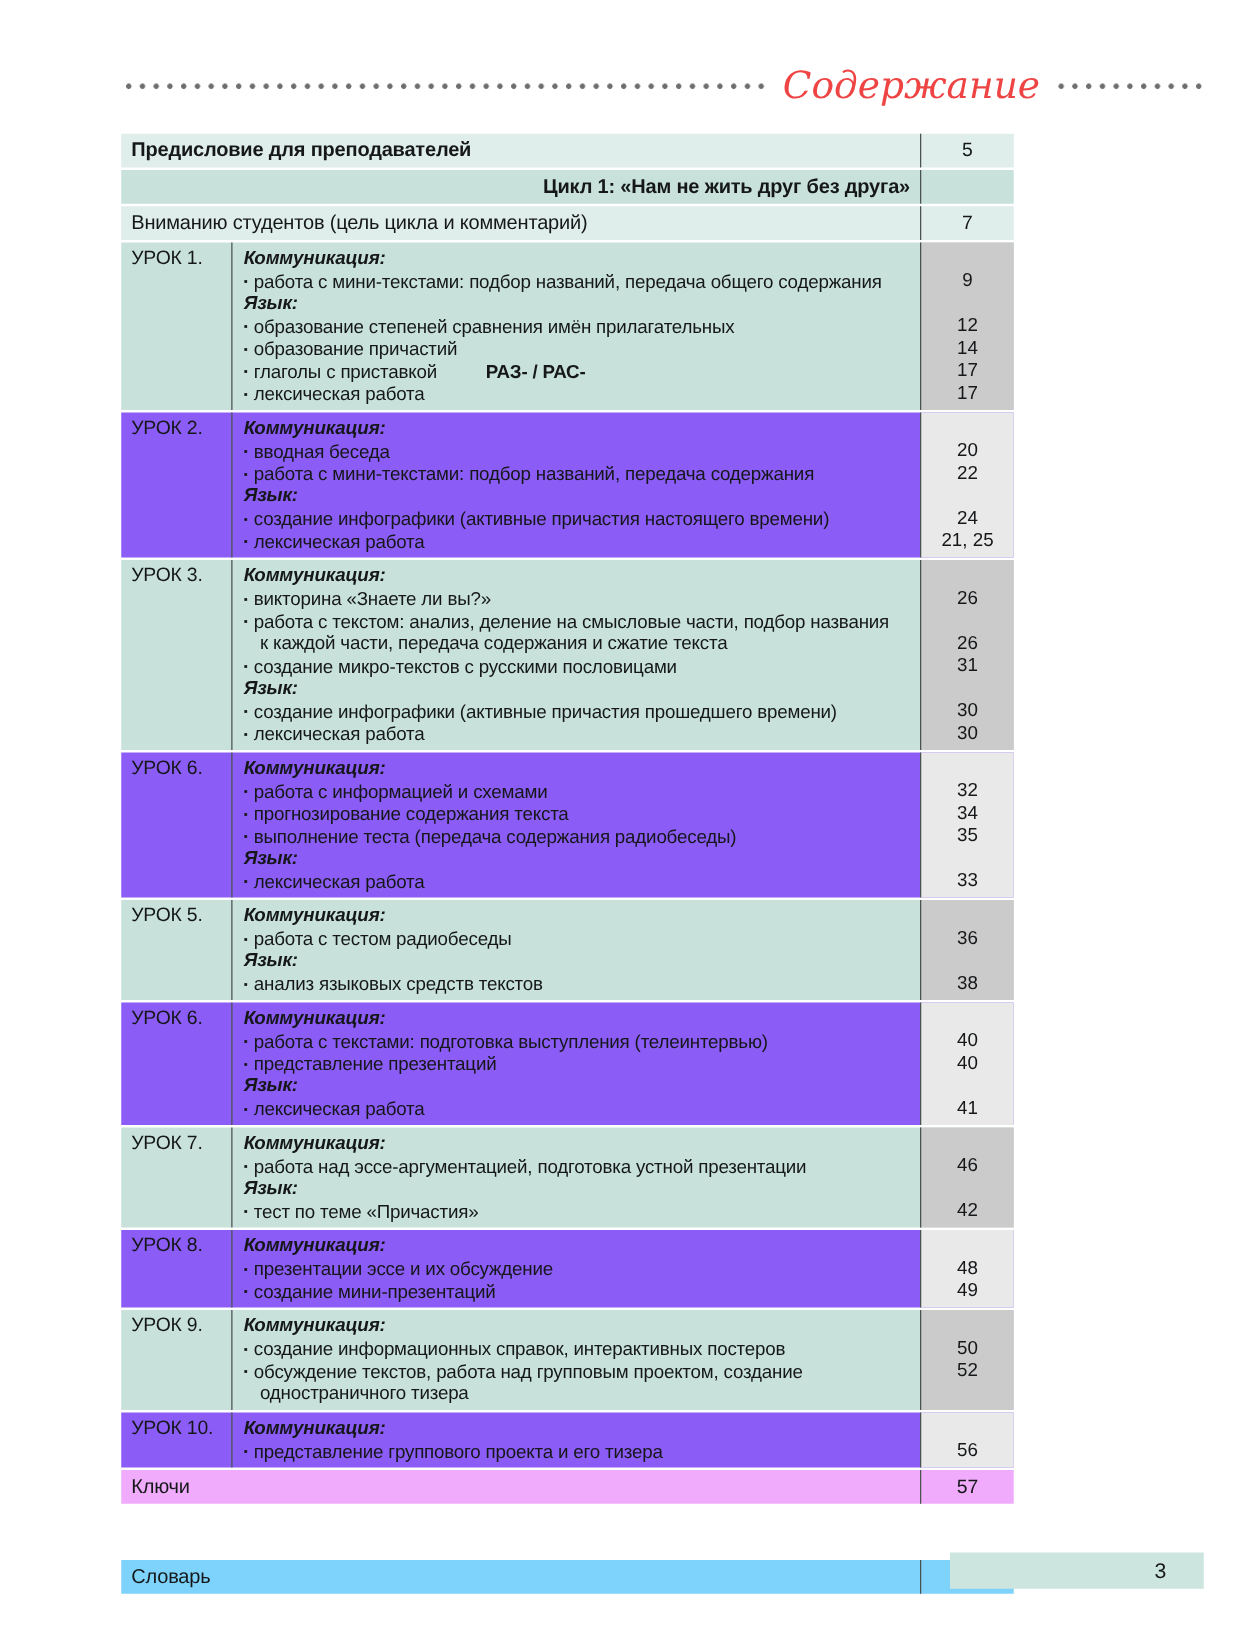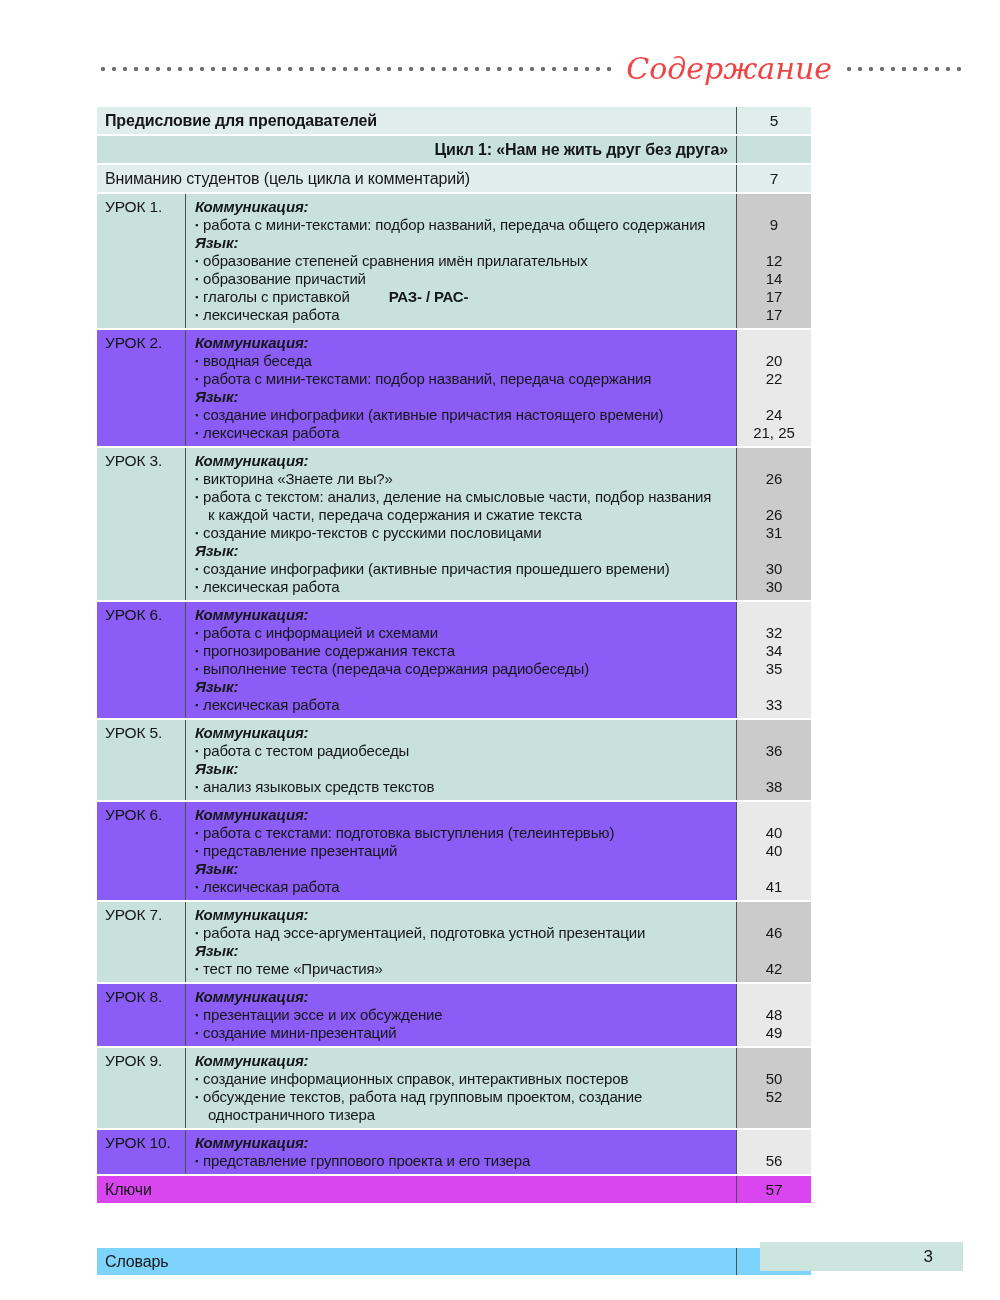--- a/index.html
+++ b/index.html
@@ -104,21 +104,21 @@
     text-align: center;
   }
 
   
   .theme-teal-light { background: #dfeeea; }
   .theme-teal-dark  { background: #c8e2db; text-align: right; }
   .theme-dark  { background: #c8e2db; }
   .theme-light { background: #8b5cf6; }
   .theme-dark  .lesson-pages { background: #cbcbcb; }
   .theme-light .lesson-pages { background: #e9e9e9; }
-  .theme-gray-dark  { background: #d946ef; }
+  .theme-gray-dark  { background: #f0abfc; }
   .theme-gray-light { background: #7dd3fc; margin-top: 45px; }
 
   
   .footer-bar {
     position: absolute;
     top: 1242px; left: 760px;
     width: 203px; height: 29px;
     background: #cde5df;
     display: flex;
     align-items: center;

